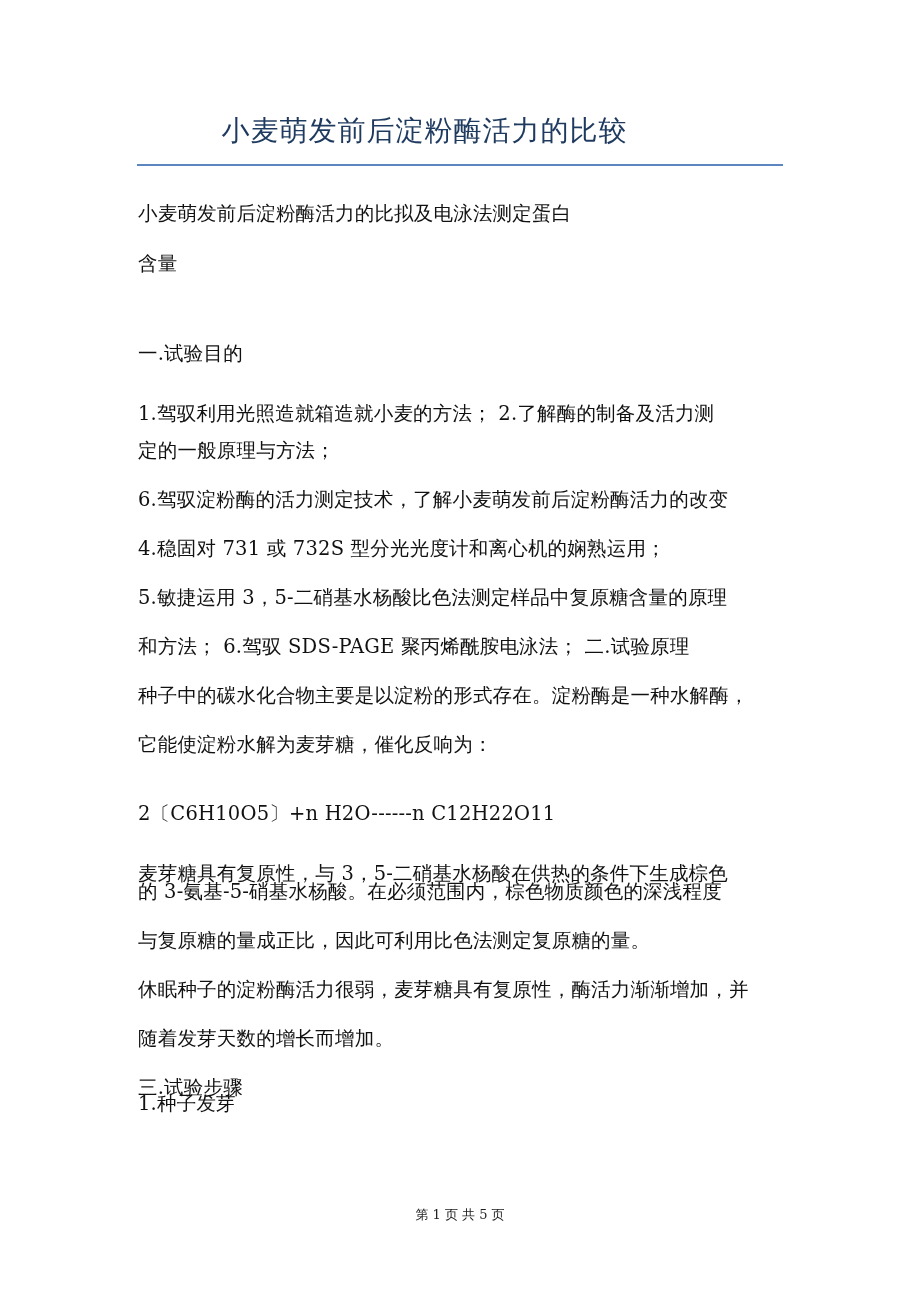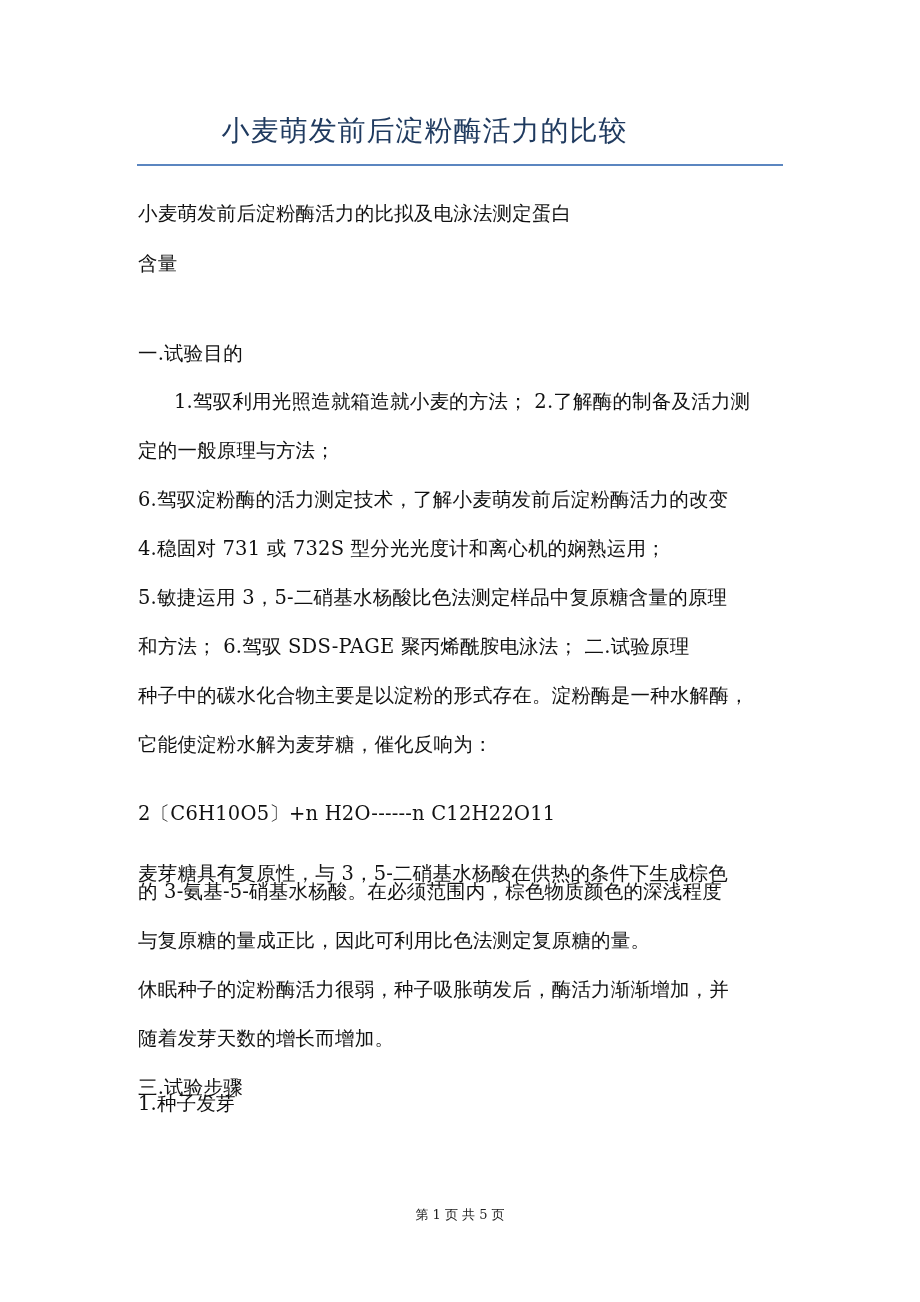--- a/index.html
+++ b/index.html
@@ -16,31 +16,31 @@
 </head>
 <body>
 
 <div class="title">小麦萌发前后淀粉酶活力的比较</div>
 <div class="rule"></div>
 
 <div id="lines">
     <div class="line" style="top: 200px; text-align: center;">小麦萌发前后淀粉酶活力的比拟及电泳法测定蛋白</div>
     <div class="line" style="top: 250px;">含量</div>
     <div class="line" style="top: 340px;">一.试验目的</div>
-    <div class="line" style="top: 388px; margin-left: 36px;">1.驾驭利用光照造就箱造就小麦的方法；  2.了解酶的制备及活力测</div>
+    <div class="line" style="top: 400px;">1.驾驭利用光照造就箱造就小麦的方法；  2.了解酶的制备及活力测</div>
     <div class="line" style="top: 437px;">定的一般原理与方法；</div>
     <div class="line" style="top: 486px;">6.驾驭淀粉酶的活力测定技术，了解小麦萌发前后淀粉酶活力的改变</div>
     <div class="line" style="top: 535px;">4.稳固对 731 或 732S 型分光光度计和离心机的娴熟运用；</div>
     <div class="line" style="top: 584px;">5.敏捷运用 3，5-二硝基水杨酸比色法测定样品中复原糖含量的原理</div>
     <div class="line" style="top: 633px;">和方法；  6.驾驭 SDS-PAGE 聚丙烯酰胺电泳法；  二.试验原理</div>
     <div class="line" style="top: 682px;">种子中的碳水化合物主要是以淀粉的形式存在。淀粉酶是一种水解酶，</div>
     <div class="line" style="top: 731px;">它能使淀粉水解为麦芽糖，催化反响为：</div>
     <div class="line" style="top: 800px;">2〔C6H10O5〕+n H2O------n C12H22O11</div>
     <div class="line" style="top: 860px;">麦芽糖具有复原性，与 3，5-二硝基水杨酸在供热的条件下生成棕色</div>
     <div class="line" style="top: 878px;">的 3-氨基-5-硝基水杨酸。在必须范围内，棕色物质颜色的深浅程度</div>
     <div class="line" style="top: 927px;">与复原糖的量成正比，因此可利用比色法测定复原糖的量。</div>
-    <div class="line" style="top: 976px;">休眠种子的淀粉酶活力很弱，种子吸胀萌发后，酶活力渐渐增加，并</div>
+    <div class="line" style="top: 976px;">休眠种子的淀粉酶活力很弱，麦芽糖具有复原性，酶活力渐渐增加，并</div>
     <div class="line" style="top: 1025px;">随着发芽天数的增长而增加。</div>
     <div class="line" style="top: 1074px;">三.试验步骤</div>
     <div class="line" style="top: 1090px;">1.种子发芽</div>
   </div>
 
 <div class="footer">第 1 页   共 5 页</div>
 
 </body></html>

